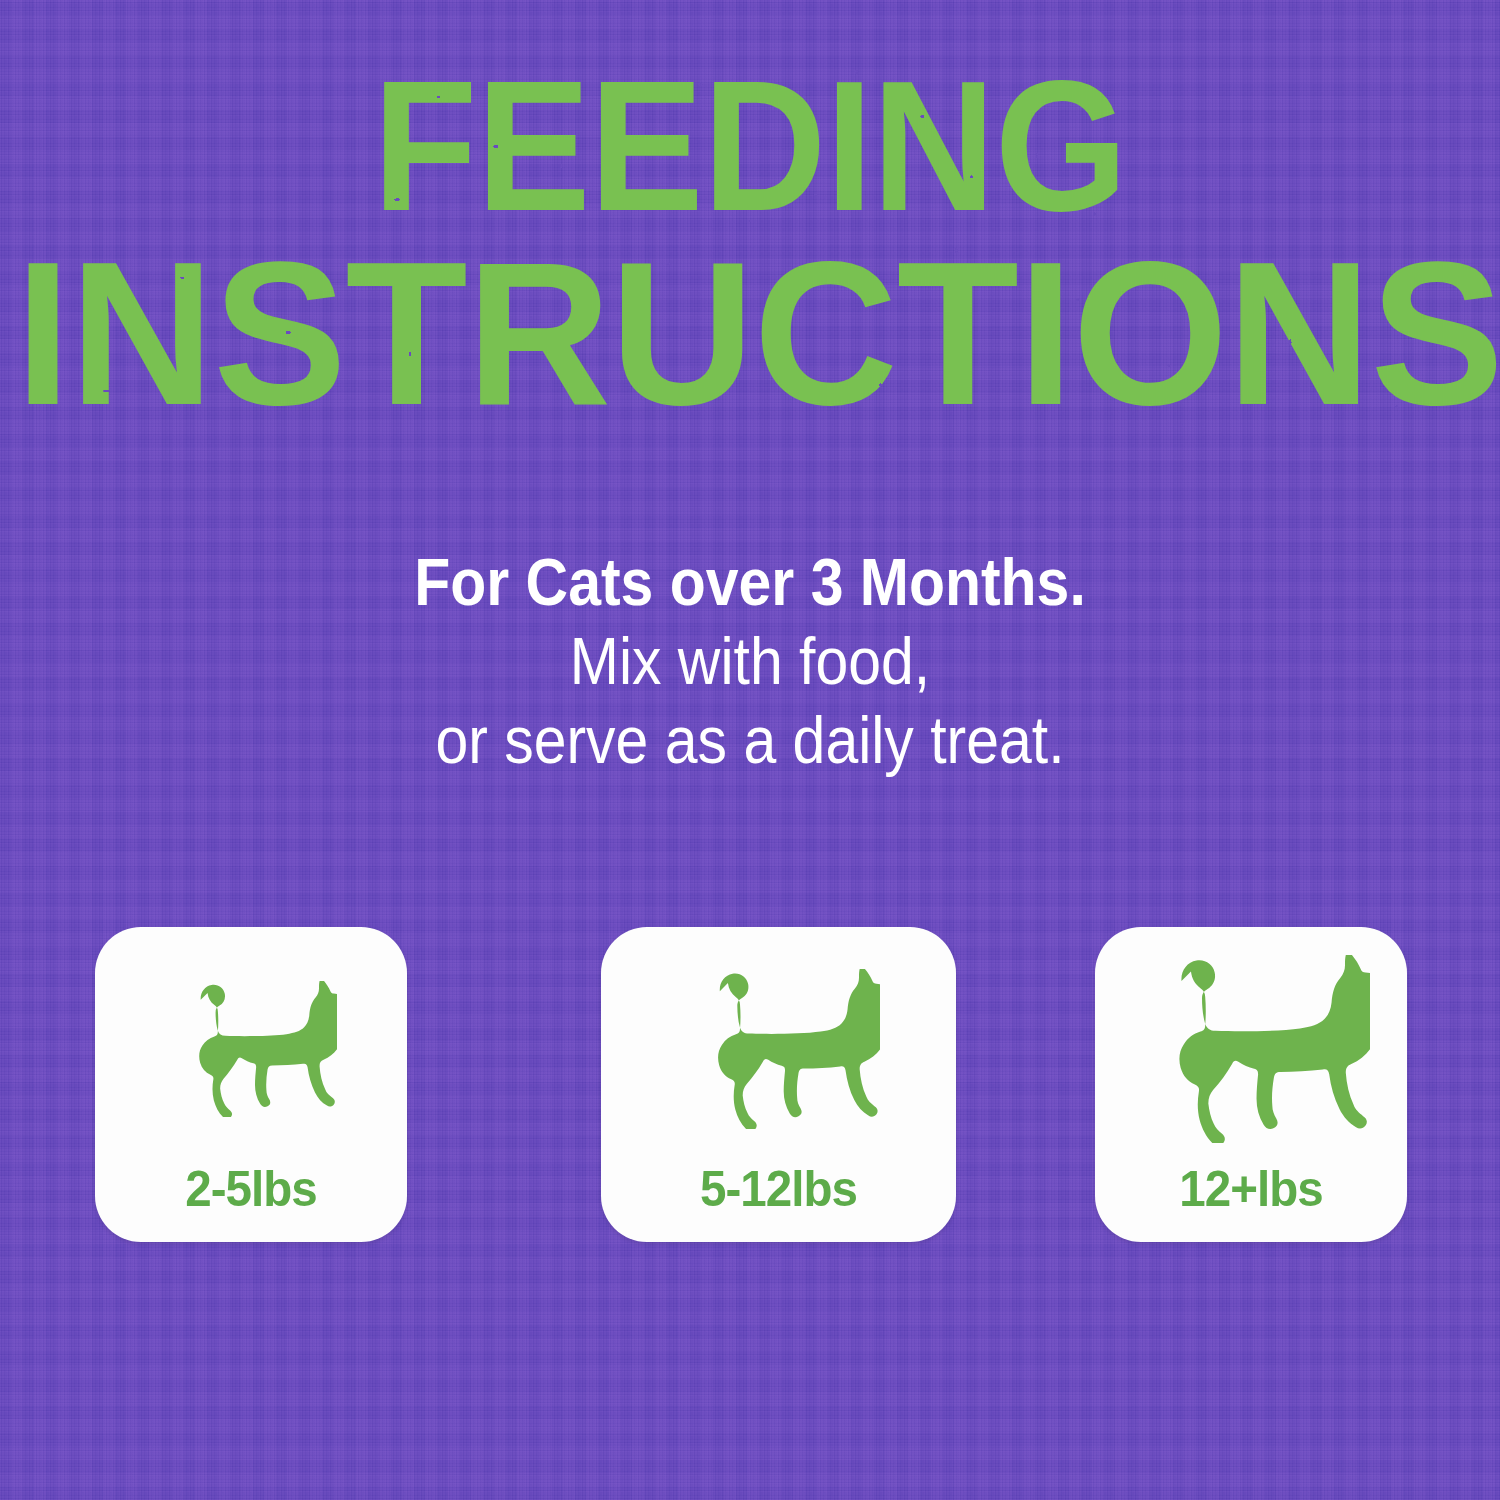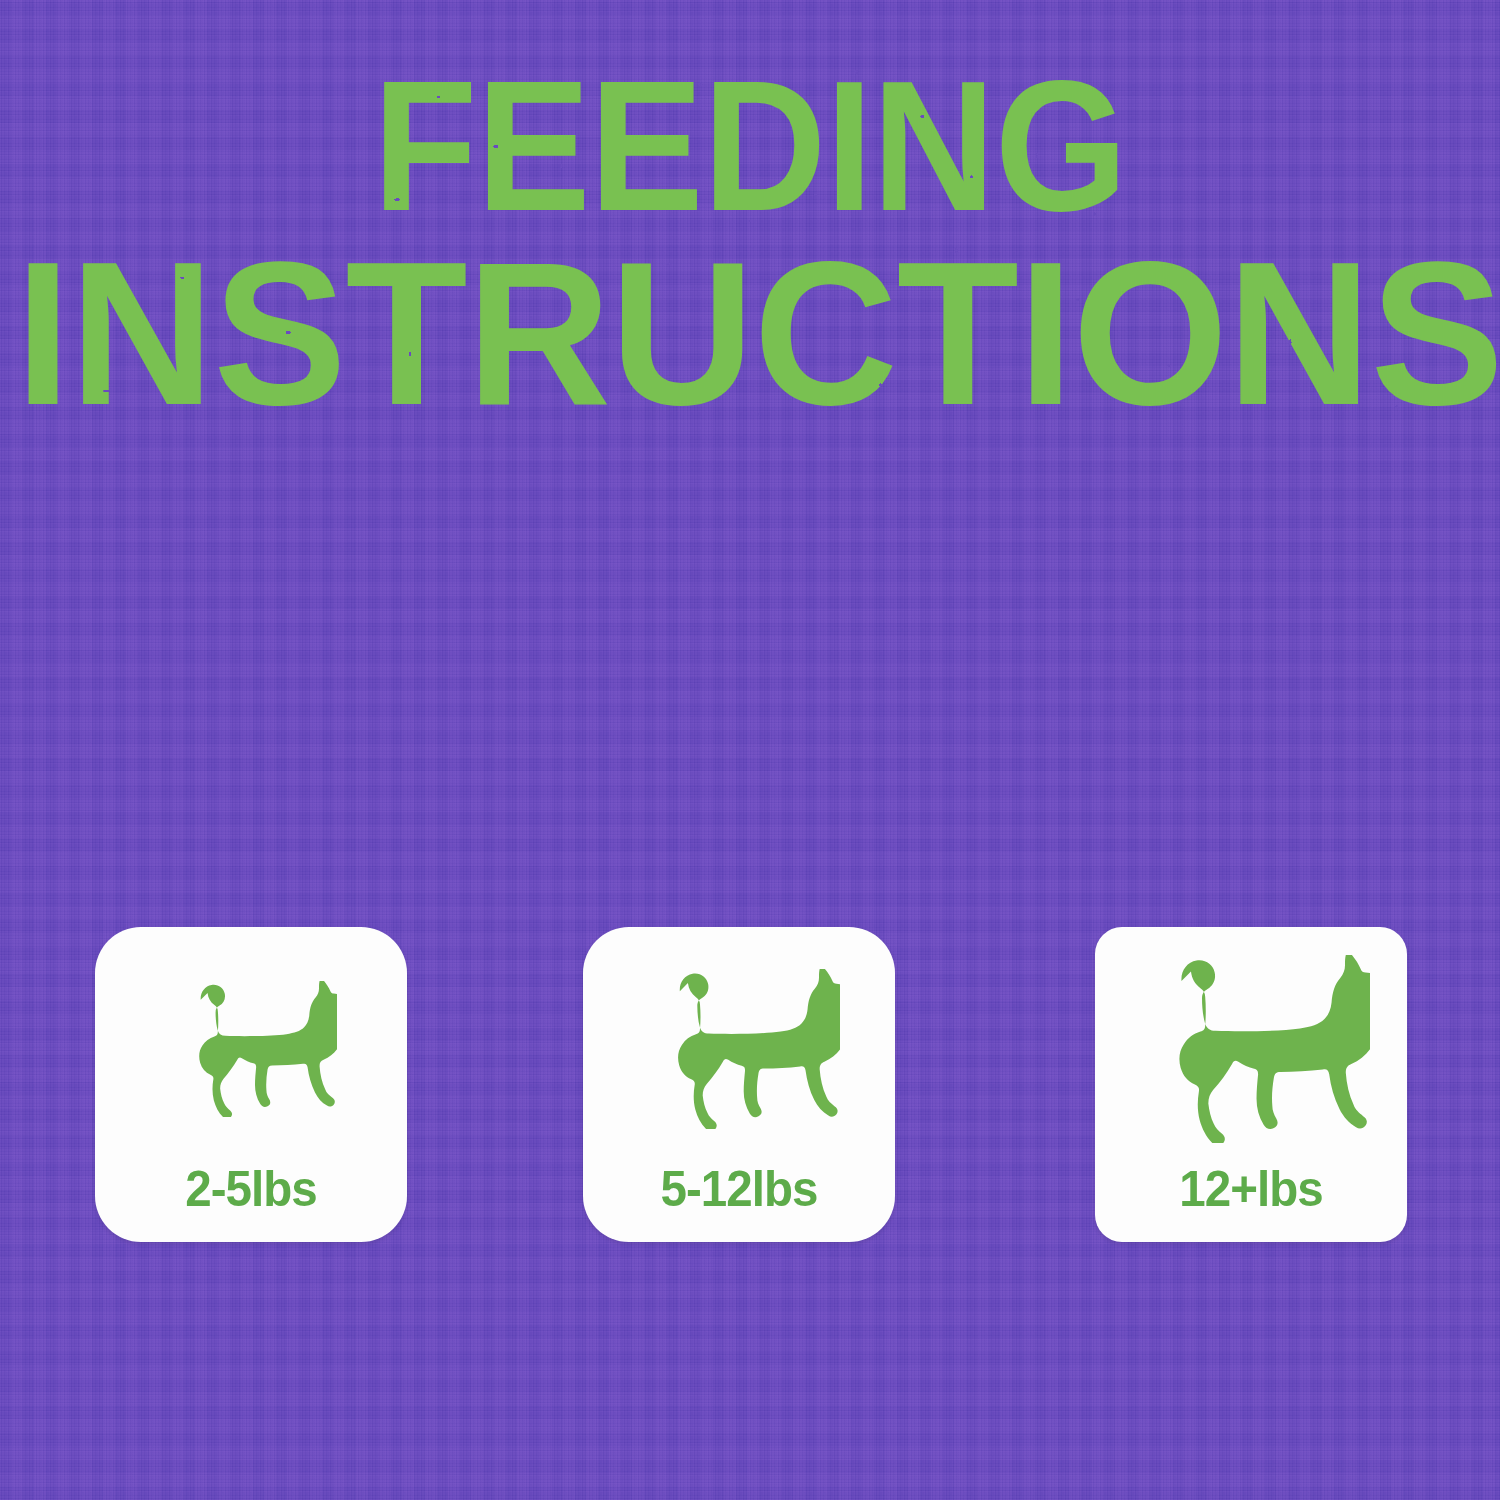--- a/index.html
+++ b/index.html
@@ -120,22 +120,22 @@
   .card {
     position: absolute;
     top: 0;
     width: 312px;
     height: 315px;
     background: #fdfdfd;
     border-radius: 46px;
     box-shadow: 0 2px 4px rgba(0,0,0,0.10);
   }
   .card.c1 { left: 0px; }
-  .card.c2 { left: 488px; }
-  .card.c3 { left: 1000px; border-radius: 27px; }
+  .card.c2 { left: 506px; padding-left: 43px; }
+  .card.c3 { left: 1000px; }
 
   .cat-holder {
     position: absolute;
     left: 0;
     right: 0;
     top: 12px;
     height: 220px;
     display: flex;
     align-items: center;
     justify-content: center;
@@ -192,20 +192,25 @@
     <span class="grunge-wrap">
       <span class="title-line l1">FEEDING</span>
       <span class="speckle" style="width: 100%; height: 100%;"></span>
     </span>
     <span class="grunge-wrap">
       <span class="title-line l2">INSTRUCTIONS</span>
       <span class="speckle" style="width: 100%; height: 100%;"></span>
     </span>
   </div>
 
+  <div class="subtitle">
+    <span class="ln ln1">For Cats over 3 Months.</span>
+    <span class="ln ln2">Mix with food,</span>
+    <span class="ln ln3">or serve as a daily treat.</span>
+  </div>
 
   <div class="cards">
 
     <div class="card c1">
       <div class="cat-holder">
         <svg class="cat-svg" width="172" height="136" viewBox="0 0 300 238" aria-hidden="true">
           <path d="M62 33c-1-13 7-24 19-26 11-2 21 5 23 15 2 9-2 17-9 21-5 3-7 6-7 12 0 10 1 22 4 32 2 6 6 9 13 9 28 1 78 1 107-3 14-2 24-5 31-12 5-5 8-12 9-21 1-13 4-23 11-31 4-5 6-10 6-16 0-5 0-9 1-13 1-4 4-4 7-1 5 6 9 12 12 19 1 3 3 4 6 4 9 1 17 3 24 8 7 5 11 12 11 20 0 7-3 12-9 15-4 2-6 5-6 10-1 12-3 23-8 33-6 14-16 24-30 30-5 2-7 5-7 11 1 14 4 28 10 41 2 6 7 10 12 14 5 3 6 8 3 12-3 4-8 5-12 2-9-5-16-13-21-23-7-14-11-29-13-44-1-5-3-7-8-6-18 2-36 3-54 3-5 0-7 2-8 7-2 12-3 24-2 36 0 6 2 11 5 16 3 5 2 10-3 12-5 3-10 1-13-4-6-10-9-21-9-33 0-10 1-21 2-31 0-4-1-6-5-7-7-2-14-5-20-9-4-2-6-1-8 3-7 12-15 23-24 33-4 5-6 10-6 17 1 9 3 18 7 26 2 5 6 9 10 12 5 4 5 9 1 13-4 3-9 3-13-1-8-8-13-18-16-29-3-12-3-24-1-36 1-5-1-7-5-9-9-4-15-11-18-21-3-11-2-21 4-30 5-8 12-13 21-16 4-1 6-3 6-8 1-12 1-24 0-36 0-5-2-8-6-11-7-5-11-12-12-21z"></path>
         </svg>
       </div>
       <div class="lbs">2-5lbs</div>

